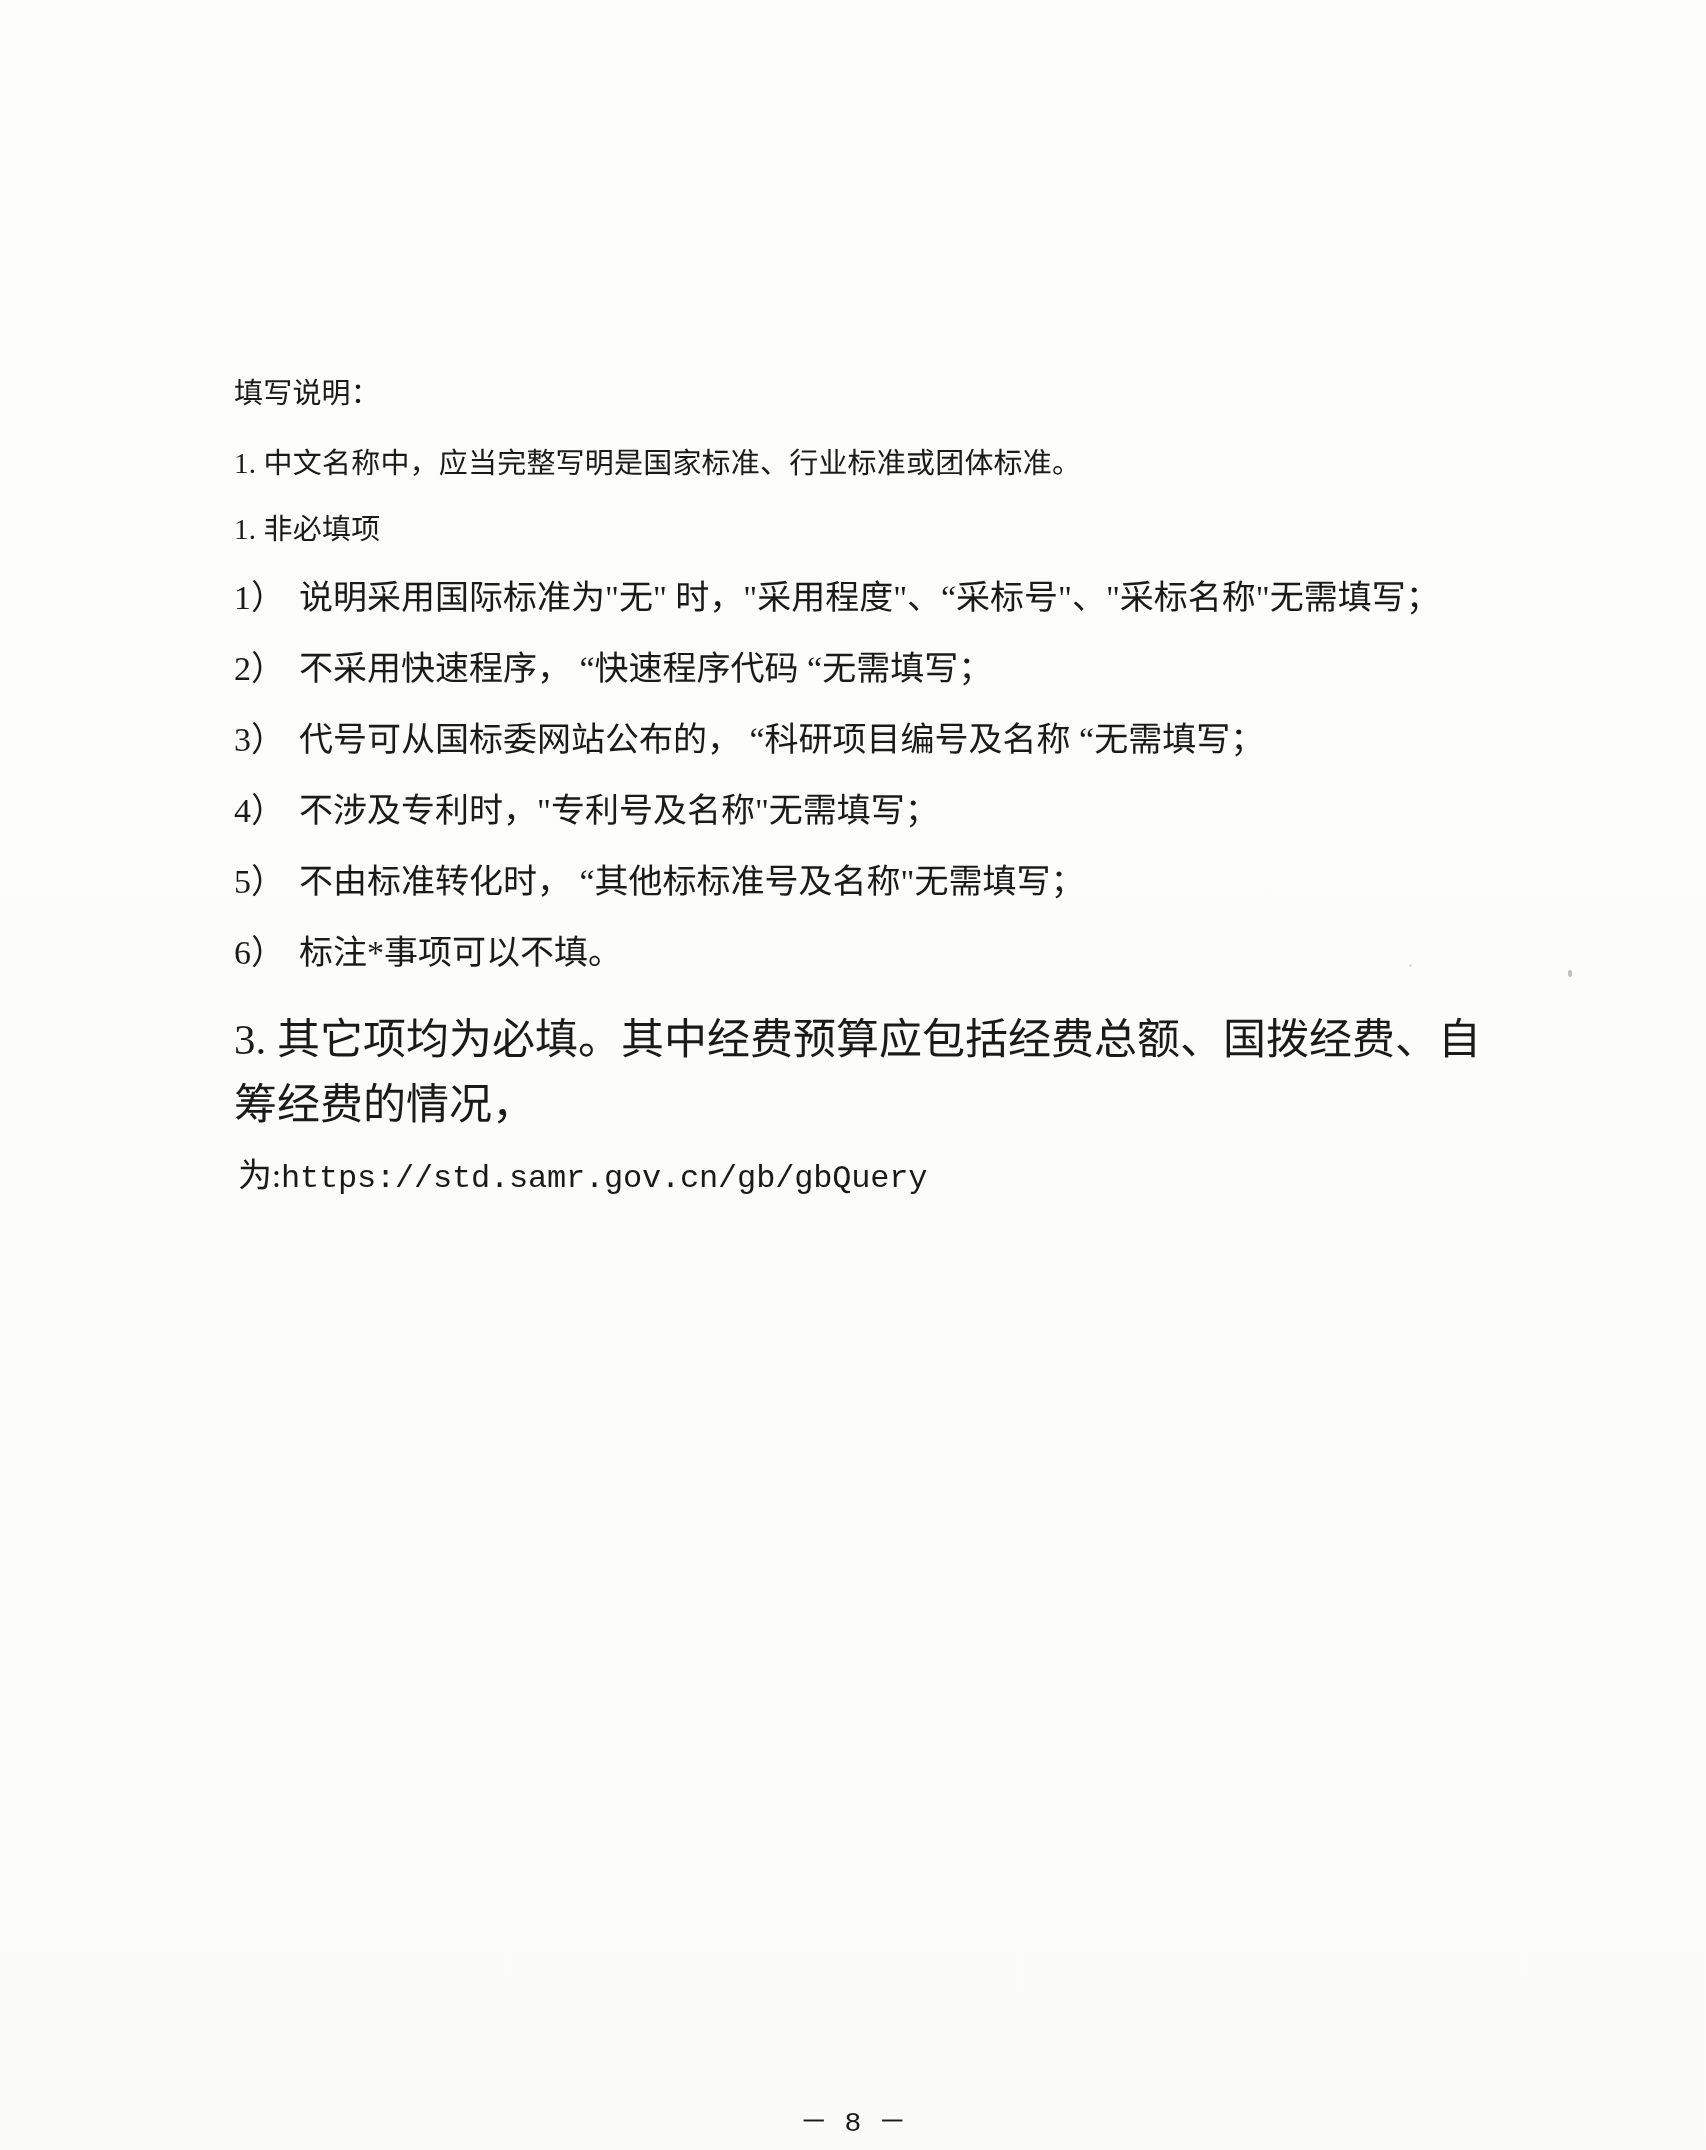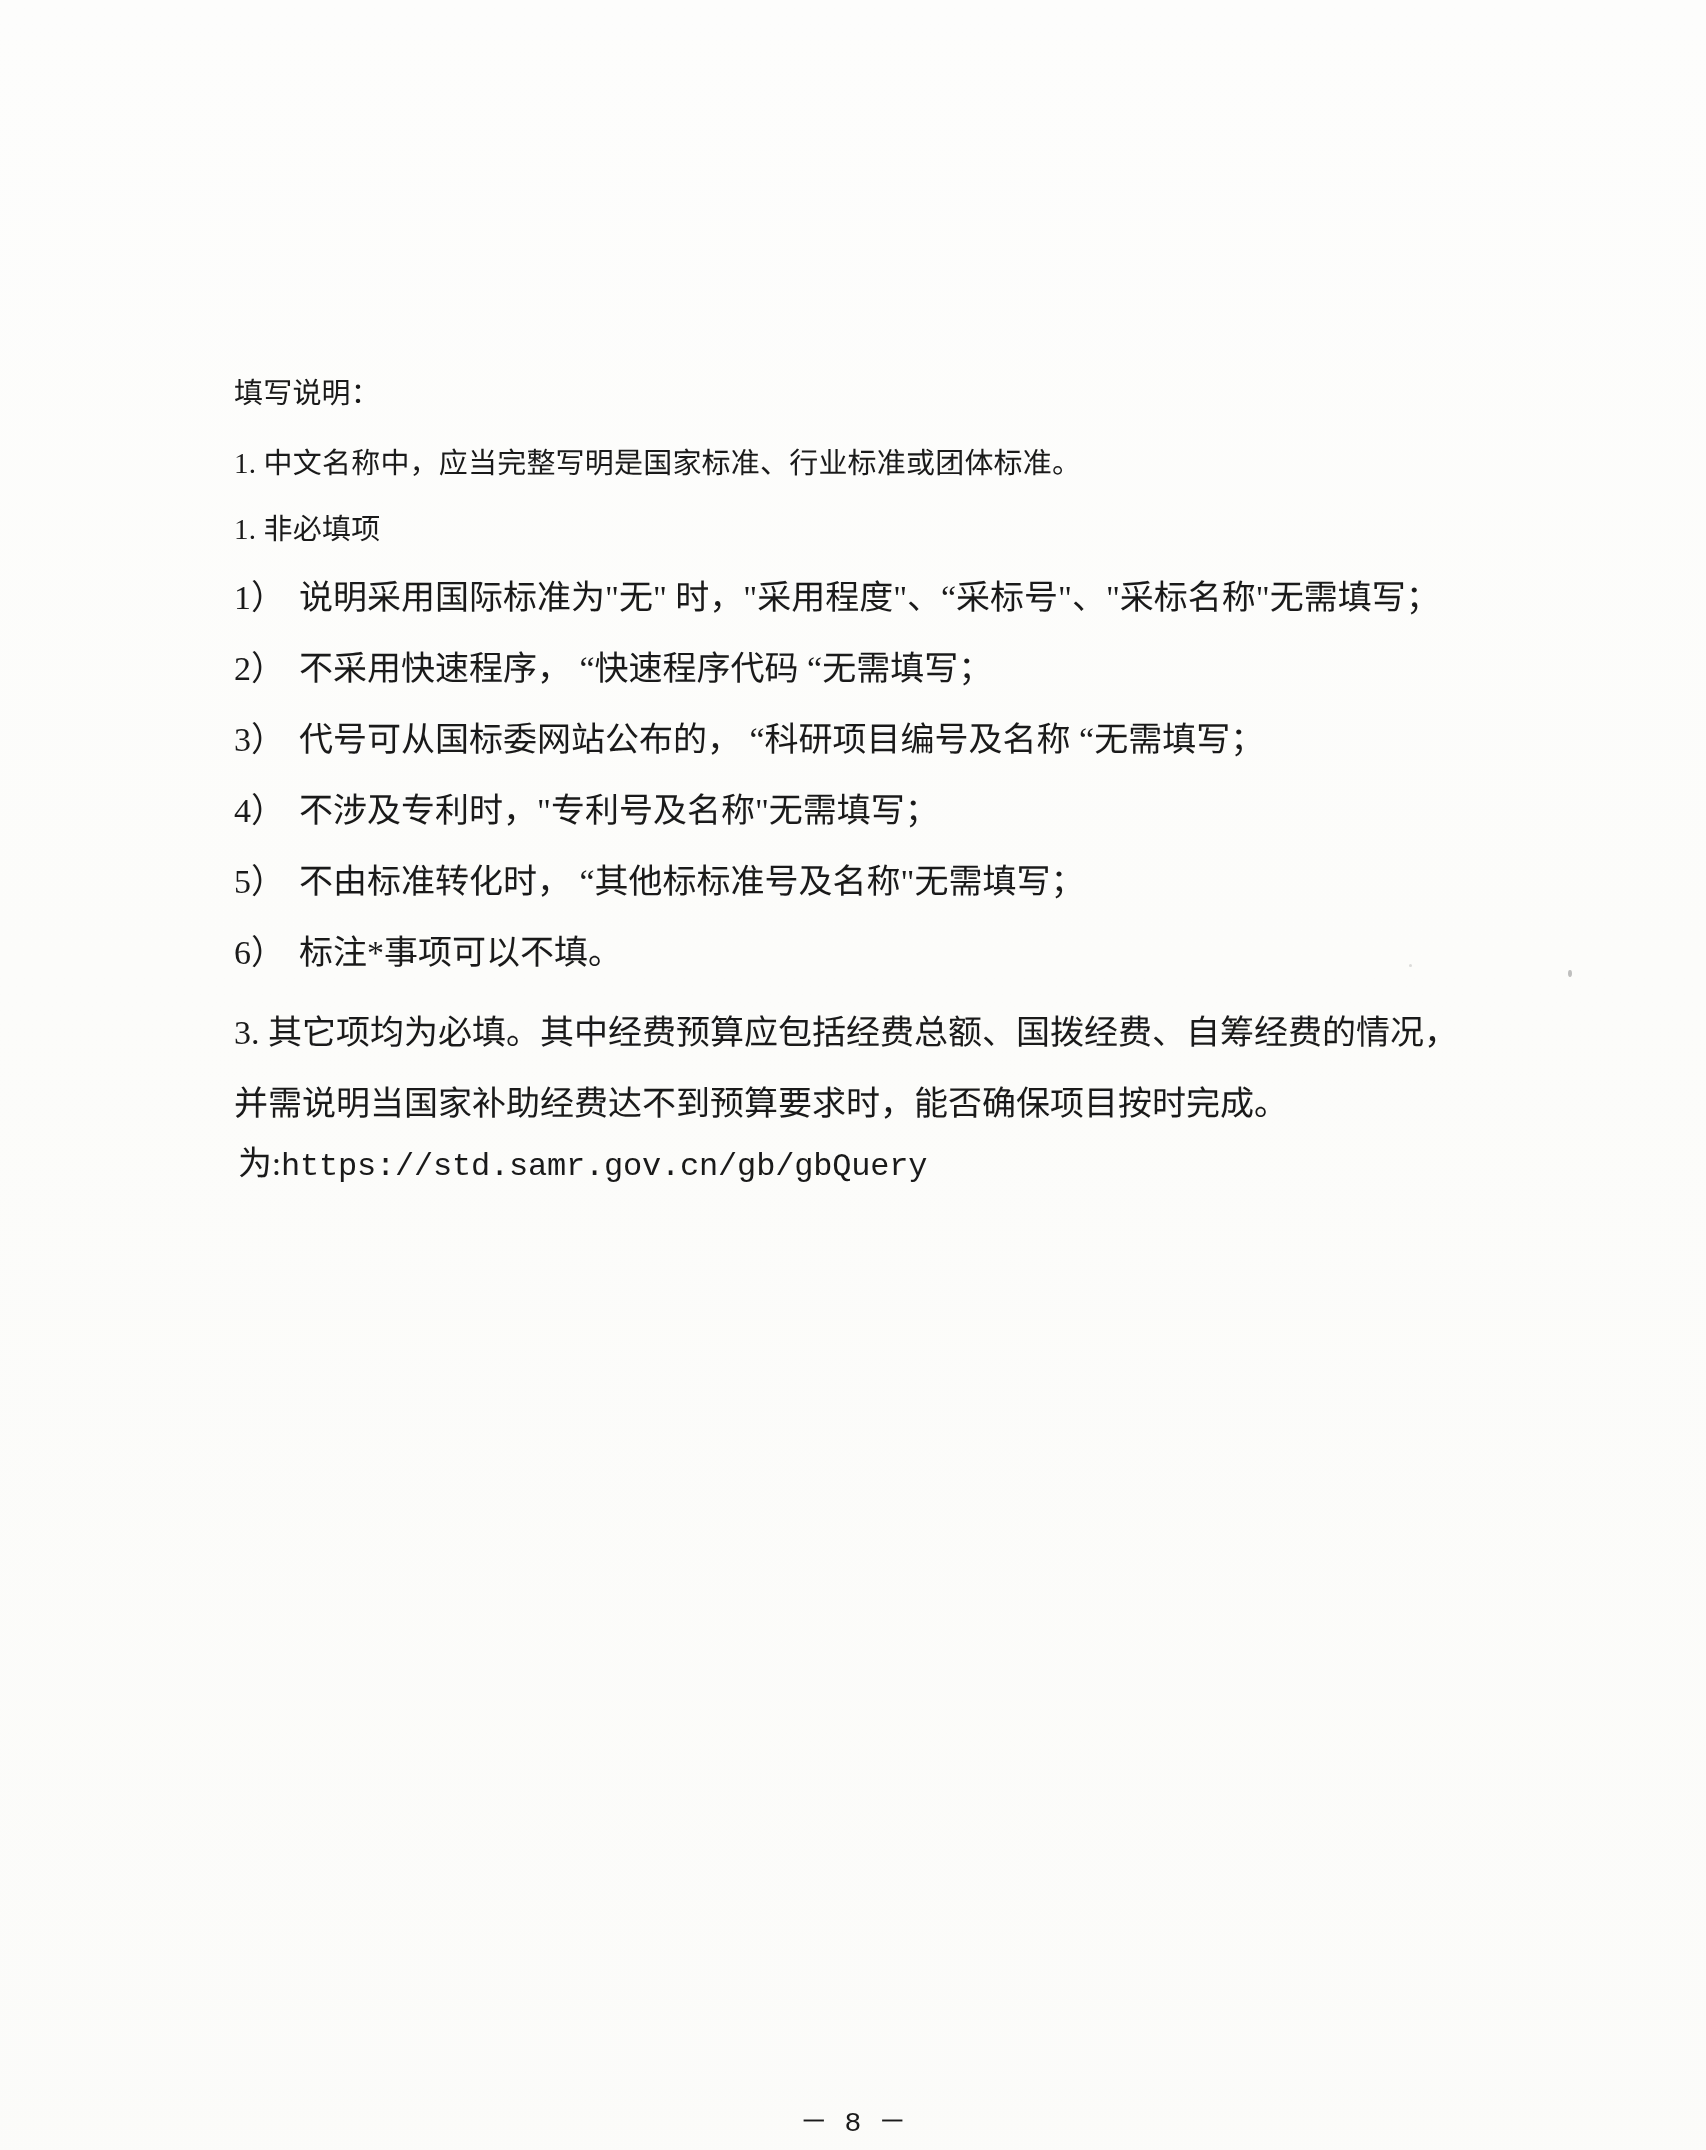--- a/index.html
+++ b/index.html
@@ -53,21 +53,21 @@
     width: 65px;
     font-size: 34px;
     line-height: 1.0;
   }
   .numbered .txt {
     flex: 1 1 auto;
     font-size: 34px;
     line-height: 1.0;
   }
   .para {
-    font-size: 34px;
+    font-size: 43px;
     line-height: 1.52;
     margin: 0 0 15.5px 0;
   }
   .para.tight {
     margin-bottom: 19px;
   }
   .url-line {
     font-size: 32px;
     line-height: 1.1;
     margin: 4px;
@@ -135,21 +135,20 @@
       <span class="marker">5）</span>
       <span class="txt">不由标准转化时， “其他标标准号及名称"无需填写；</span>
     </div>
 
     <div class="numbered">
       <span class="marker">6）</span>
       <span class="txt">标注*事项可以不填。</span>
     </div>
 
     <p class="para tight">3. 其它项均为必填。其中经费预算应包括经费总额、国拨经费、自筹经费的情况，</p>
-    <p class="para">并需说明当国家补助经费达不到预算要求时，能否确保项目按时完成。</p>
 
     <p class="url-line"><span class="url-prefix">为:</span><span>https://std.samr.gov.cn/gb/gbQuery</span></p>
 
   </div>
 
   <div class="footer">－ 8 －</div>
 
 </div>
 
 

